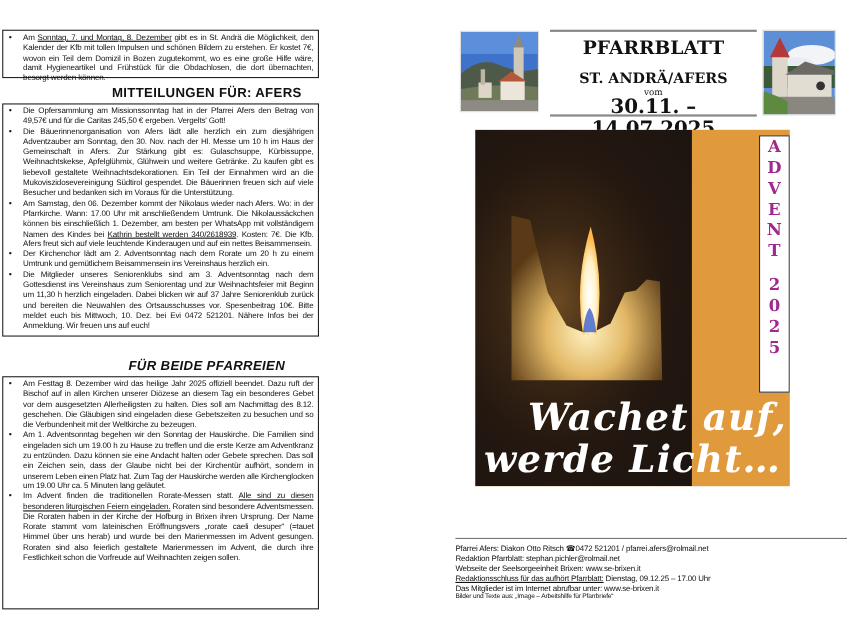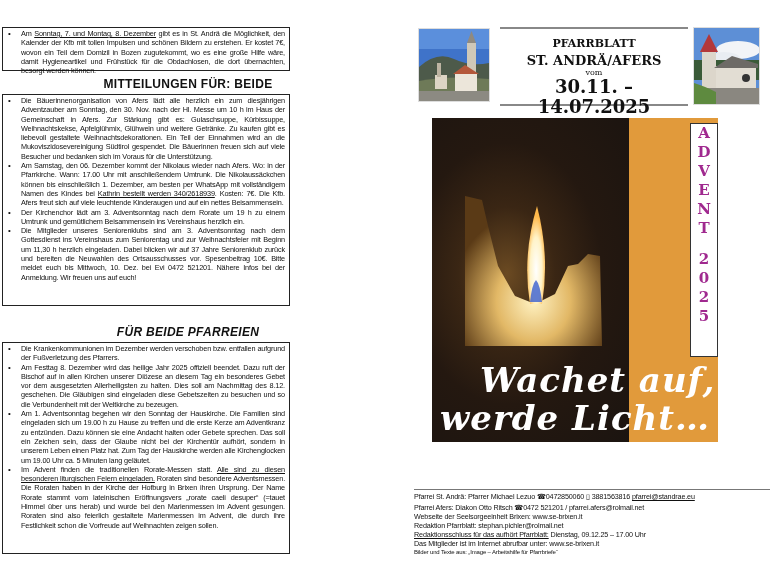--- a/index.html
+++ b/index.html
@@ -7,57 +7,57 @@
   .box{position:absolute;left:2px;width:288px;border:1.5px solid #222;border-top:none;padding:1px 4px 2px 0;box-sizing:border-box;}
   .box.top{border-top:1.5px solid #222;}
   ul.bul{margin:0;padding:0 0 0 18px;list-style:none;}
   ul.bul li{position:relative;font-size:7.3px;line-height:9.3px;text-align:justify;letter-spacing:-0.15px;margin:0;}
   ul.bul li::before{content:"\2022";position:absolute;left:-13px;top:0;font-size:8px;}
   .u{text-decoration:underline;}
   .sechead{position:absolute;left:12px;width:352px;text-align:center;font-weight:bold;font-size:12px;letter-spacing:0.3px;}
   
   .photo{position:absolute;border:1px solid #ddd;overflow:hidden;}
   .title-box{position:absolute;left:500px;top:27px;width:188px;height:75px;border-top:2px solid #888;border-bottom:2px solid #888;text-align:center;font-family:"DejaVu Serif",serif;font-weight:bold;}
-  .title-box .t1{font-size:11px;line-height:20px;margin-top:5px;}
-  .title-box .t2{font-size:13px;line-height:14px;}
+  .title-box .t1{font-size:17px;line-height:20px;margin-top:5px;}
+  .title-box .t2{font-size:13px;line-height:14px;margin-top:11px;}
   .title-box .t3{font-size:8px;line-height:9px;font-weight:normal;}
   .title-box .t4{font-size:18px;line-height:20px;}
   .cover{position:absolute;left:432px;top:118px;width:286px;height:324px;overflow:hidden;background:#e19a3b;}
   .cover .dark{position:absolute;left:0;top:0;width:197px;height:324px;background:radial-gradient(ellipse at 38% 48%,#6b4a22 0%,#3a2614 28%,#241810 55%,#1b1410 100%);}
   .candle{position:absolute;left:28px;top:78px;width:150px;height:150px;}
   .advent-box{position:absolute;left:258px;top:5px;width:26px;height:232px;background:#fff;border:1px solid #333;text-align:center;font-family:"DejaVu Serif",serif;font-weight:bold;color:#a0298f;font-size:15px;line-height:19px;}
   .gothic{position:absolute;font-family:"DejaVu Serif",serif;font-weight:bold;color:#fff;font-style:italic;letter-spacing:1px;}
   .footer{position:absolute;left:414px;top:489px;width:356px;border-top:1.5px solid #777;padding-top:2px;}
   .footer div{font-size:7.2px;line-height:9px;letter-spacing:-0.15px;white-space:nowrap;}
 </style>
 </head>
 <body>
 
 <div class="box top" style="top:27px;height:44px;">
   <ul class="bul">
     <li><span>Am </span><span class="u">Sonntag, 7. und Montag, 8. Dezember</span><span> gibt es in St. Andrä die Möglichkeit, den Kalender der Kfb mit tollen Impulsen und schönen Bildern zu erstehen. Er kostet 7€, wovon ein Teil dem Domizil in Bozen zugutekommt, wo es eine große Hilfe wäre, damit Hygieneartikel und Frühstück für die Obdachlosen, die dort übernachten, besorgt werden können.</span></li>
   </ul>
 </div>
 
-<div class="sechead" style="top:77px;">MITTEILUNGEN FÜR: BEIDE</div>
+<div class="sechead" style="top:77px;">MITTEILUNGEN FÜR: AFERS</div>
 
 <div class="box top" style="top:94px;height:212px;">
   <ul class="bul">
+    <li><span>Die Opfersammlung am Missionssonntag hat in der Pfarrei Afers den Betrag von 49,57€ und für die Caritas 245,50 € ergeben. Vergelts' Gott!</span></li>
     <li><span>Die Bäuerinnenorganisation von Afers lädt alle herzlich ein zum diesjährigen Adventzauber am Sonntag, den 30. Nov. nach der Hl. Messe um 10 h im Haus der Gemeinschaft in Afers. Zur Stärkung gibt es: Gulaschsuppe, Kürbissuppe, Weihnachtskekse, Apfelglühmix, Glühwein und weitere Getränke. Zu kaufen gibt es liebevoll gestaltete Weihnachtsdekorationen. Ein Teil der Einnahmen wird an die Mukoviszidosevereinigung Südtirol gespendet. Die Bäuerinnen freuen sich auf viele Besucher und bedanken sich im Voraus für die Unterstützung.</span></li>
     <li><span>Am Samstag, den 06. Dezember kommt der Nikolaus wieder nach Afers. Wo: in der Pfarrkirche. Wann: 17.00 Uhr mit anschließendem Umtrunk. Die Nikolaussäckchen können bis einschließlich 1. Dezember, am besten per WhatsApp mit vollständigem Namen des Kindes bei </span><span class="u">Kathrin bestellt werden 340/2618939</span><span>. Kosten: 7€. Die Kfb. Afers freut sich auf viele leuchtende Kinderaugen und auf ein nettes Beisammensein.</span></li>
-    <li><span>Der Kirchenchor lädt am 3. Adventsonntag nach dem Rorate um 19 h zu einem Umtrunk und gemütlichem Beisammensein ins Vereinshaus herzlich ein.</span></li>
+    <li><span>Der Kirchenchor lädt am 2. Adventsonntag nach dem Rorate um 20 h zu einem Umtrunk und gemütlichem Beisammensein ins Vereinshaus herzlich ein.</span></li>
     <li><span>Die Mitglieder unseres Seniorenklubs sind am 3. Adventsonntag nach dem Gottesdienst ins Vereinshaus zum Seniorentag und zur Weihnachtsfeier mit Beginn um 11,30 h herzlich eingeladen. Dabei blicken wir auf 37 Jahre Seniorenklub zurück und bereiten die Neuwahlen des Ortsausschusses vor. Spesenbeitrag 10€. Bitte meldet euch bis Mittwoch, 10. Dez. bei Evi 0472 521201. Nähere Infos bei der Anmeldung. Wir freuen uns auf euch!</span></li>
   </ul>
 </div>
 
 <div class="sechead" style="top:325px;font-style:italic;">FÜR BEIDE PFARREIEN</div>
 
 <div class="box top" style="top:342px;height:212px;">
   <ul class="bul">
-    <li><span>Die Krankenkommunionen im Dezember werden verschoben bzw. entfallen aufgrund der Fußverletzung des Pfarrers.</span></li>
     <li><span>Am Festtag 8. Dezember wird das heilige Jahr 2025 offiziell beendet. Dazu ruft der Bischof auf in allen Kirchen unserer Diözese an diesem Tag ein besonderes Gebet vor dem ausgesetzten Allerheiligsten zu halten. Dies soll am Nachmittag des 8.12. geschehen. Die Gläubigen sind eingeladen diese Gebetszeiten zu besuchen und so die Verbundenheit mit der Weltkirche zu bezeugen.</span></li>
     <li><span>Am 1. Adventsonntag begehen wir den Sonntag der Hauskirche. Die Familien sind eingeladen sich um 19.00 h zu Hause zu treffen und die erste Kerze am Adventkranz zu entzünden. Dazu können sie eine Andacht halten oder Gebete sprechen. Das soll ein Zeichen sein, dass der Glaube nicht bei der Kirchentür aufhört, sondern in unserem Leben einen Platz hat. Zum Tag der Hauskirche werden alle Kirchenglocken um 19.00 Uhr ca. 5 Minuten lang geläutet.</span></li>
     <li><span>Im Advent finden die traditionellen Rorate-Messen statt. </span><span class="u">Alle sind zu diesen besonderen liturgischen Feiern eingeladen.</span><span> Roraten sind besondere Adventsmessen. Die Roraten haben in der Kirche der Hofburg in Brixen ihren Ursprung. Der Name Rorate stammt vom lateinischen Eröffnungsvers „rorate caeli desuper“ (=tauet Himmel über uns herab) und wurde bei den Marienmessen im Advent gesungen. Roraten sind also feierlich gestaltete Marienmessen im Advent, die durch ihre Festlichkeit schon die Vorfreude auf Weihnachten zeigen sollen.</span></li>
   </ul>
 </div>
 
 <div class="photo" style="left:418px;top:28px;width:70px;height:72px;">
   <svg width="70" height="72" viewBox="0 0 70 72">
     <rect width="70" height="72" fill="#3f73c9"></rect>
     <rect y="0" width="70" height="20" fill="#5b8fdc"></rect>
@@ -129,20 +129,19 @@
     <div>2</div>
     <div>5</div>
   </div>
 
   <div class="gothic" style="left:48px;top:242px;font-size:34px;">Wachet auf,</div>
   <div class="gothic" style="left:8px;top:280px;font-size:34px;">werde Licht…</div>
   <div class="gothic" style="left:100px;top:322px;font-size:8px;letter-spacing:0.3px;font-style:normal;">Jesaja 60, 1-2</div>
 </div>
 
 <div class="footer">
-  <div><span>Pfarrei St. Andrä: Pfarrer Michael Lezuo ☎0472850060 ▯ 3881563816 </span><span class="u">pfarrei@standrae.eu</span></div>
   <div style="margin-top:2px;">Pfarrei Afers: Diakon Otto Ritsch ☎0472 521201 / pfarrei.afers@rolmail.net</div>
+  <div>Redaktion Pfarrblatt: stephan.pichler@rolmail.net</div>
   <div>Webseite der Seelsorgeeinheit Brixen: www.se-brixen.it</div>
-  <div>Redaktion Pfarrblatt: stephan.pichler@rolmail.net</div>
   <div><span class="u">Redaktionsschluss für das aufhört Pfarrblatt:</span><span> Dienstag, 09.12.25 – 17.00 Uhr</span></div>
   <div>Das Mitglieder ist im Internet abrufbar unter: www.se-brixen.it</div>
   <div style="font-size:6px;line-height:8px;">Bilder und Texte aus: „Image – Arbeitshilfe für Pfarrbriefe“</div>
 </div>
 
 </body></html>

